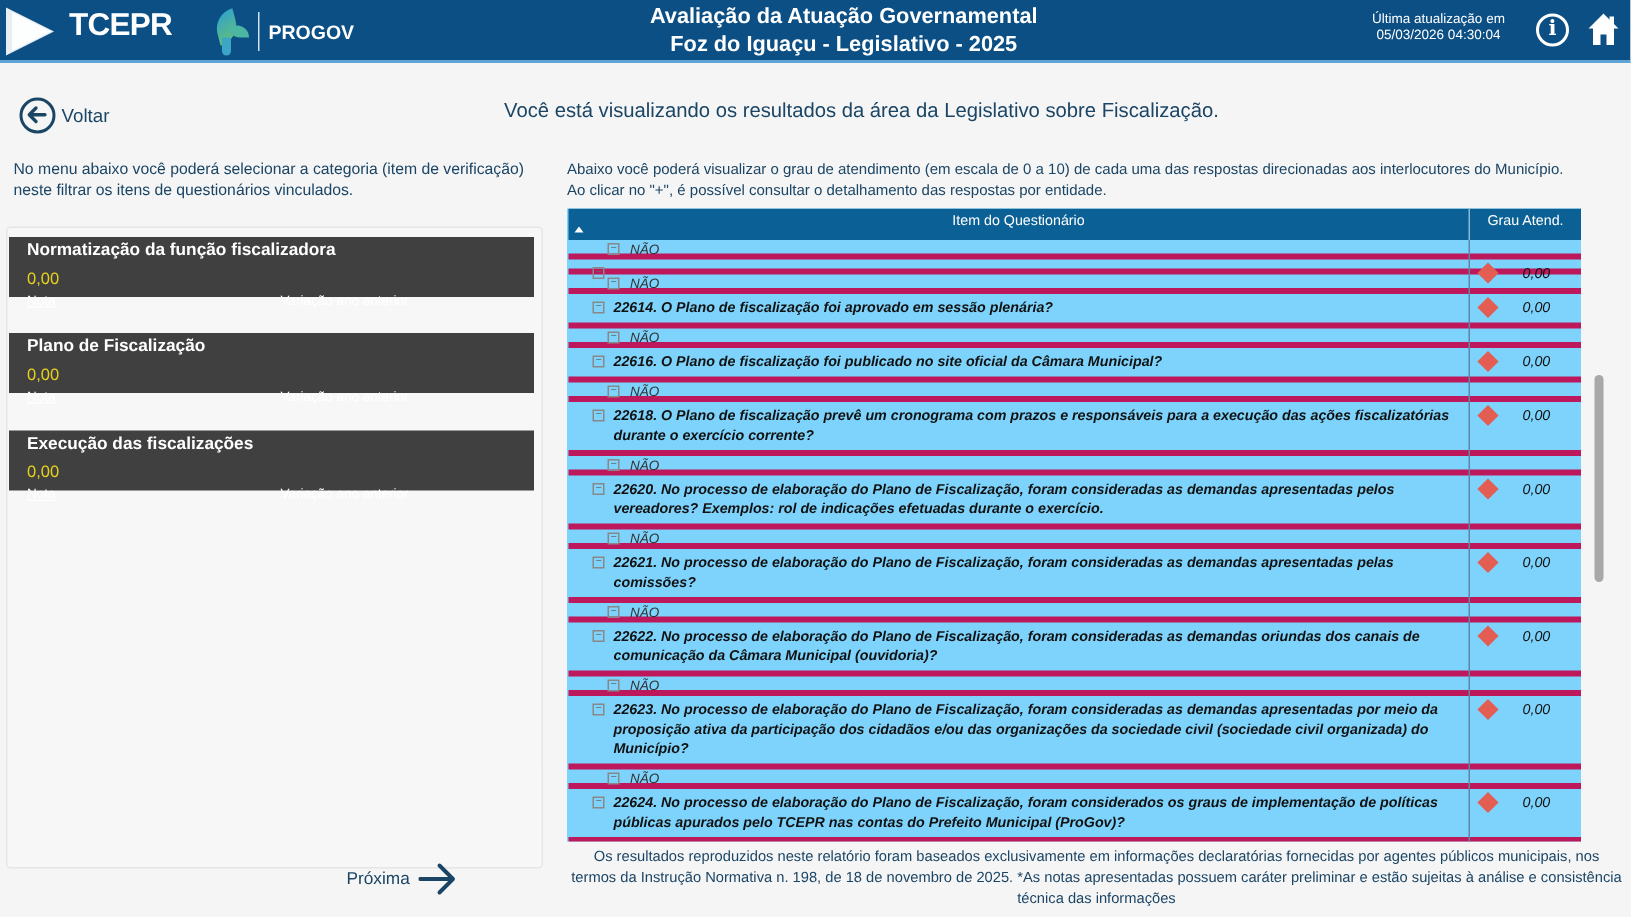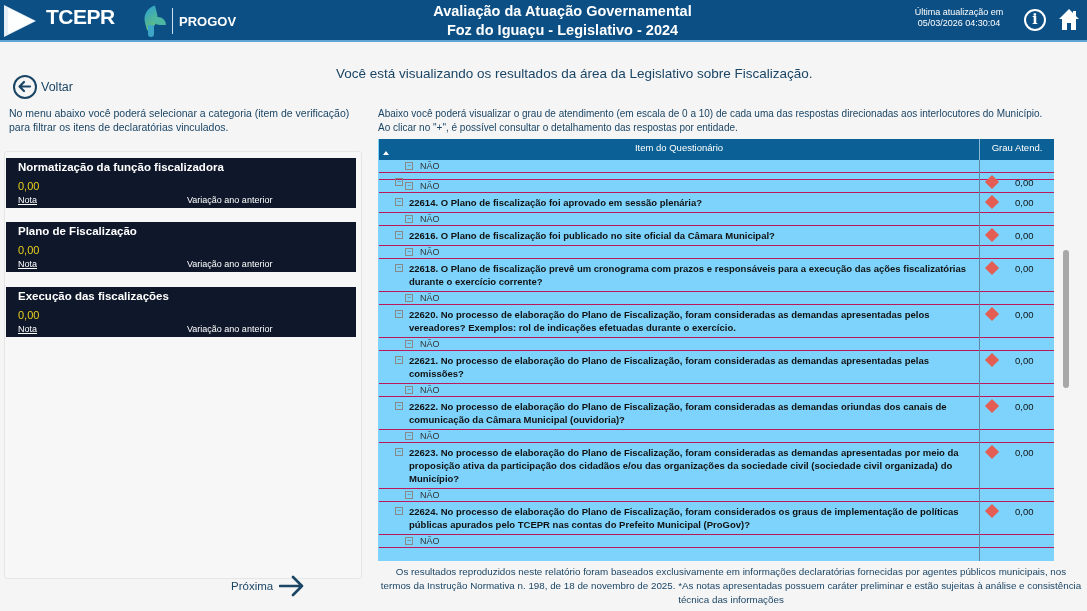--- a/index.html
+++ b/index.html
@@ -20,51 +20,51 @@
     .logo-progov .bird .b2 { position: absolute; left: 12px; top: 12px; width: 14px; height: 8px; border-radius: 0 8px 0 8px; background: #4db6a3; }
     .logo-progov .bird .b3 { position: absolute; left: 8px; top: 20px; width: 6px; height: 12px; border-radius: 0 0 6px 6px; background: #3da6c6; }
     .logo-progov .sep { width: 1px; height: 26px; background: #cfe1ef; margin: 0 6px 0 4px; }
     .logo-progov .txt { color: #fff; font-weight: bold; font-size: 13px; }
     .title { position: absolute; left: 400px; top: 2px; width: 325px; text-align: center; color: #fff; font-weight: bold; font-size: 14.5px; line-height: 19px; }
     .update { position: absolute; left: 903px; top: 7px; width: 112px; text-align: center; color: #fff; font-size: 9px; line-height: 11px; }
     .info-icon { position: absolute; left: 1024px; top: 9px; width: 22px; height: 22px; border: 2.5px solid #fff; border-radius: 50%; color: #fff; font-weight: bold; font-size: 14px; line-height: 17px; text-align: center; font-family: "DejaVu Serif", serif; }
     .home-icon { position: absolute; left: 1058px; top: 8px; width: 22px; height: 24px; }
 
     
-    .back { position: absolute; left: 13px; top: 75px; display: flex; align-items: center; cursor: pointer; justify-content: space-between; }
+    .back { position: absolute; left: 13px; top: 65px; display: flex; align-items: center; cursor: pointer; justify-content: space-between; }
     .back .circ { width: 24px; height: 24px; border: 2.5px solid #1b4565; border-radius: 50%; position: relative; }
     .back .circ svg { position: absolute; left: 2px; top: 2px; }
     .back .lbl { margin-left: 4px; font-size: 12.5px; color: #1b4565; }
 
     .main-heading { position: absolute; left: 336px; top: 66px; font-size: 13.5px; color: #1b4565; }
 
     .left-hint { position: absolute; left: 9px; top: 106px; width: 355px; font-size: 10.5px; line-height: 14px; color: #1b4565; }
 
     .left-panel { position: absolute; left: 4px; top: 151px; width: 358px; height: 428px; background: #f7f7f7; border: 1px solid #e6e6e6; border-radius: 3px; }
-    .card { position: absolute; left: 1px; width: 350px; height: 50px; background: #0f172a; color: #fff; cursor: pointer; }
+    .card { position: absolute; left: 1px; width: 350px; height: 40px; background: #404040; color: #fff; cursor: pointer; }
     .card .ct { position: absolute; left: 12px; top: 3px; font-size: 11.5px; font-weight: bold; }
     .card .cv { position: absolute; left: 12px; top: 22px; font-size: 11px; color: #e6cf1e; }
     .card .cn { position: absolute; left: 12px; top: 37px; font-size: 9px; text-decoration: underline; }
     .card .cvar { position: absolute; left: 181px; top: 37px; font-size: 9px; }
 
     .next { position: absolute; left: 196px; top: 575px; display: flex; align-items: center; cursor: pointer; }
     .next .lbl { font-size: 11.5px; color: #1b4565; margin-right: 6px; padding-left: 35px; }
 
     .right-hint { position: absolute; left: 378px; top: 107px; width: 705px; font-size: 10px; line-height: 13.5px; color: #1b4565; }
 
     
     .table-wrap { position: absolute; left: 378px; top: 139px; width: 676px; height: 422px; background: #7dd3fc; overflow: hidden; }
     .thead { position: absolute; left: 1px; top: 0; width: 675px; height: 21px; background: #0b6195; color: #fff; font-size: 9.5px; }
     .thead .h1 { position: absolute; left: 0; top: 3px; width: 600px; text-align: center; }
     .thead .h2 { position: absolute; left: 602px; top: 3px; width: 72px; text-align: center; }
     .thead .hsep { position: absolute; left: 600px; top: 0; width: 1px; height: 21px; background: #8ab7d5; }
     .thead .sort { position: absolute; left: 4px; top: 12px; width: 0; height: 0; border-left: 3px solid transparent; border-right: 3px solid transparent; border-bottom: 4px solid #fff; }
     .vline { position: absolute; left: 601px; top: 21px; width: 1px; height: 401px; background: #5f86a3; }
     .tbody { position: absolute; left: 1px; top: 21px; width: 675px; }
-    .row { position: relative; border-bottom: 1px solid #be185d; font-size: 9.5px; color: #111; }
+    .row { position: relative; border-bottom: 4px solid #be185d; font-size: 9.5px; color: #111; font-style: italic; }
     .row.q { font-weight: bold; padding: 3px 0 3px 30px; line-height: 13px; }
     .row.a { padding: 0 0 0 26px; height: 13px; line-height: 12px; color: #333; font-size: 9px; }
     .row .qtext { width: 565px; }
     .tg { position: absolute; width: 8px; height: 8px; border: 1px solid #888; font-size: 7px; line-height: 6px; text-align: center; color: #666; font-weight: normal; cursor: pointer; }
     .row.q .tg { left: 16px; top: 5px; }
     .row.a .tg { left: 26px; top: 2px; }
     .row.a .albl { margin-left: 15px; }
     .dia { position: absolute; left: 608px; top: 4px; width: 10px; height: 10px; background: #e35d52; transform: rotate(45deg); }
     .val { position: absolute; left: 636px; top: 3px; font-weight: normal; color: #111; }
 
@@ -87,21 +87,21 @@
     <div class="bird">
         <span class="b1"></span>
         <span class="b2"></span>
         <span class="b3"></span>
       </div>
     <div class="sep"></div>
     <span class="txt">PROGOV</span>
   </div>
   <div class="title">
     <div>Avaliação da Atuação Governamental</div>
-    <div>Foz do Iguaçu - Legislativo - 2024</div>
+    <div>Foz do Iguaçu - Legislativo - 2025</div>
   </div>
   <div class="update">
     <div>Última atualização em</div>
     <div>05/03/2026 04:30:04</div>
   </div>
   <div class="info-icon">i</div>
   <svg class="home-icon" viewBox="0 0 22 24">
     <path d="M11 1 L1 11 L4 11 L4 22 L9 22 L9 15 L13 15 L13 22 L18 22 L18 11 L21 11 Z" fill="#fff"></path>
     <rect x="15" y="3" width="3" height="6" fill="#fff"></rect>
   </svg>
@@ -111,21 +111,21 @@
   <div class="circ">
     <svg width="15" height="15" viewBox="0 0 15 15">
         <path d="M13 7.5 H3 M7 3 L2.5 7.5 L7 12" stroke="#1b4565" stroke-width="2.2" fill="none" stroke-linecap="round" stroke-linejoin="round"></path>
       </svg>
   </div>
   <span class="lbl">Voltar</span>
 </div>
 
 <div class="main-heading">Você está visualizando os resultados da área da Legislativo sobre Fiscalização.</div>
 
-<div class="left-hint">No menu abaixo você poderá selecionar a categoria (item de verificação) para filtrar os itens de declaratórias vinculados.</div>
+<div class="left-hint">No menu abaixo você poderá selecionar a categoria (item de verificação) neste filtrar os itens de questionários vinculados.</div>
 
 <div class="left-panel">
   <div class="card" style="top:6px">
     <div class="ct">Normatização da função fiscalizadora</div>
     <div class="cv">0,00</div>
     <div class="cn">Nota</div>
     <div class="cvar">Variação ano anterior</div>
   </div>
   <div class="card" style="top:70px">
     <div class="ct">Plano de Fiscalização</div>

